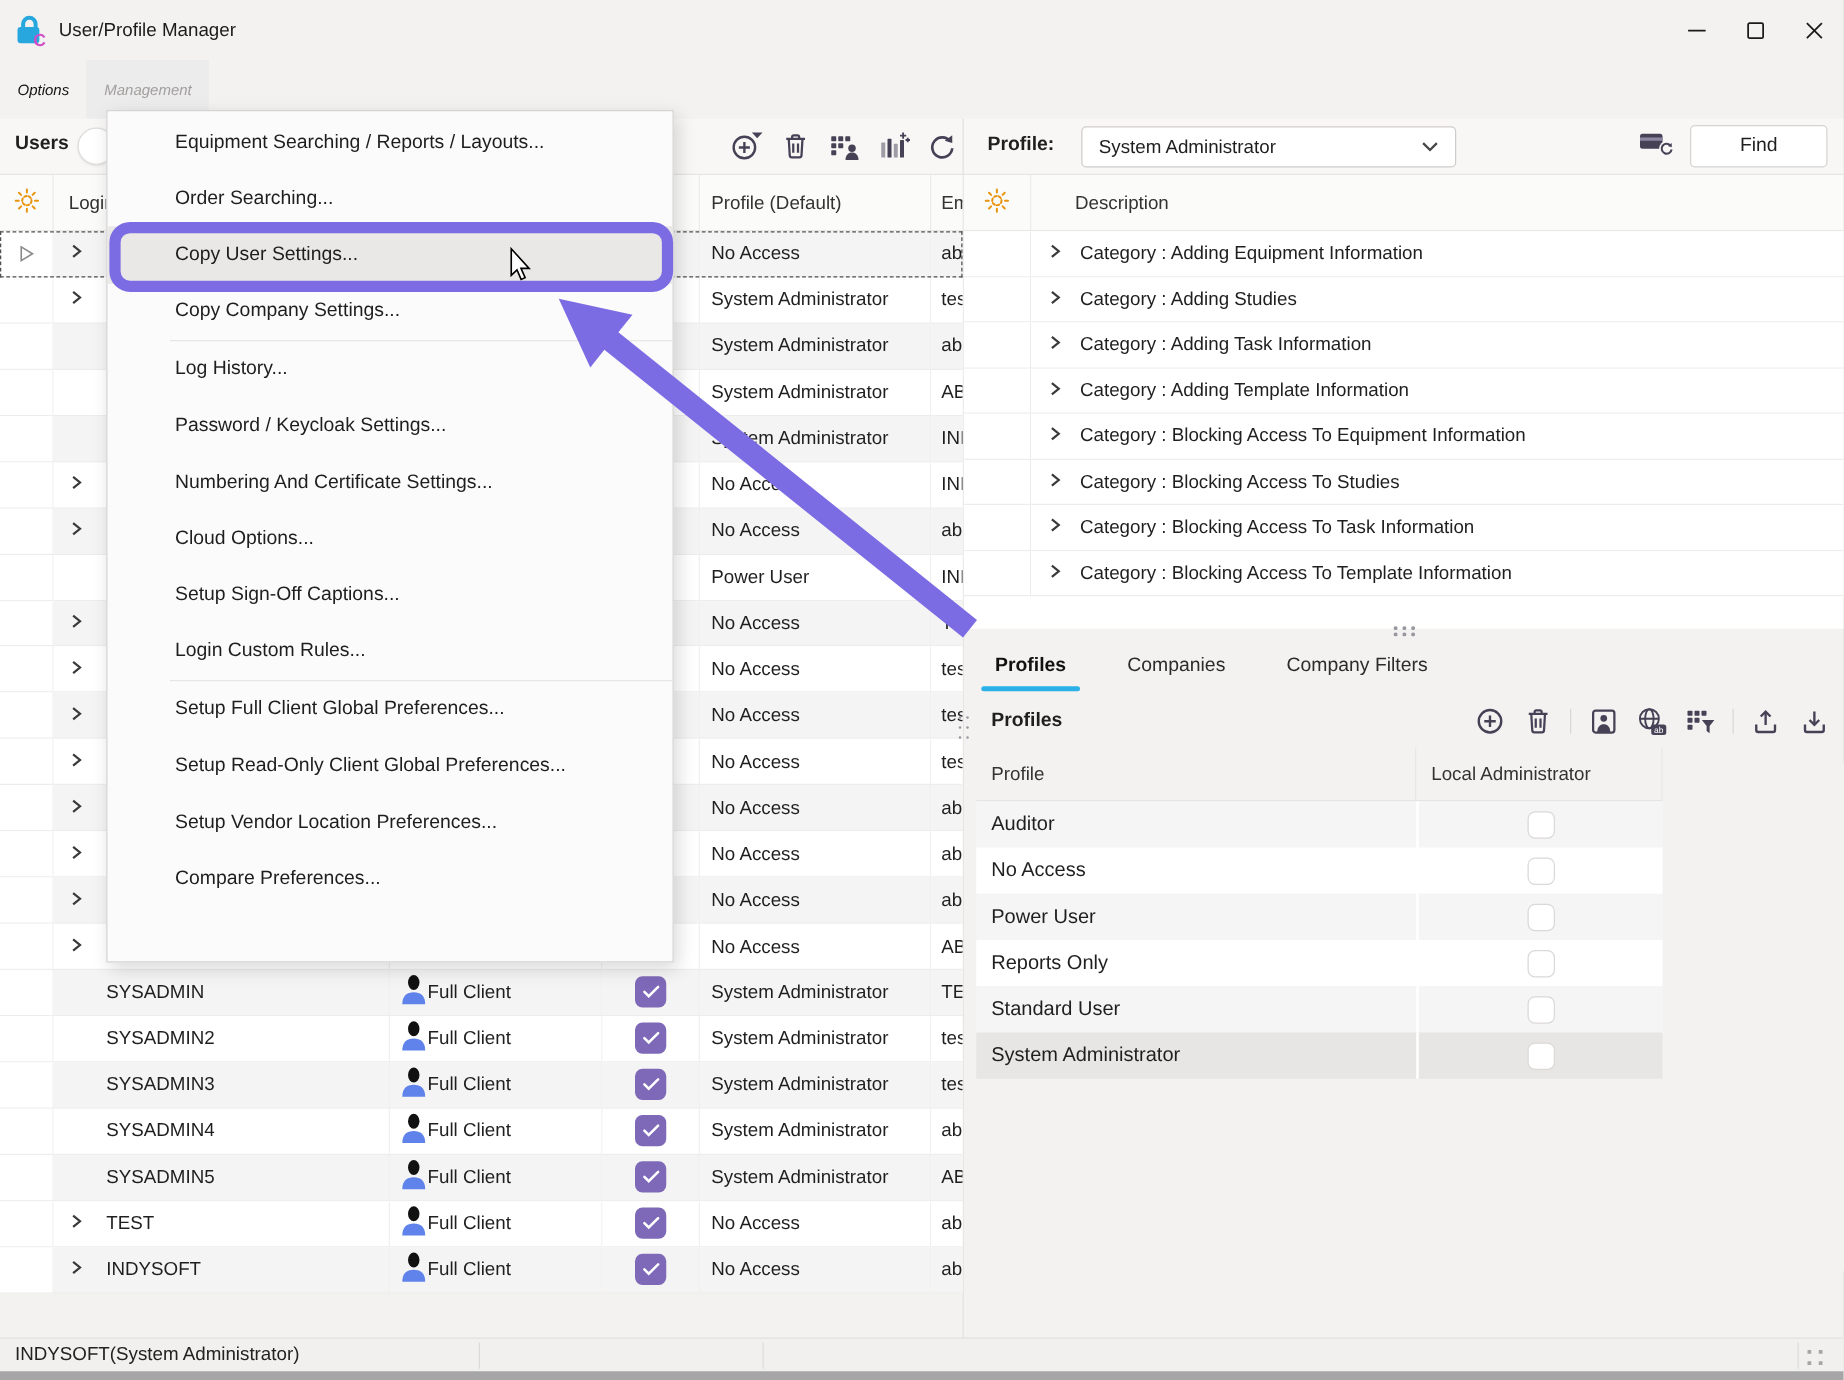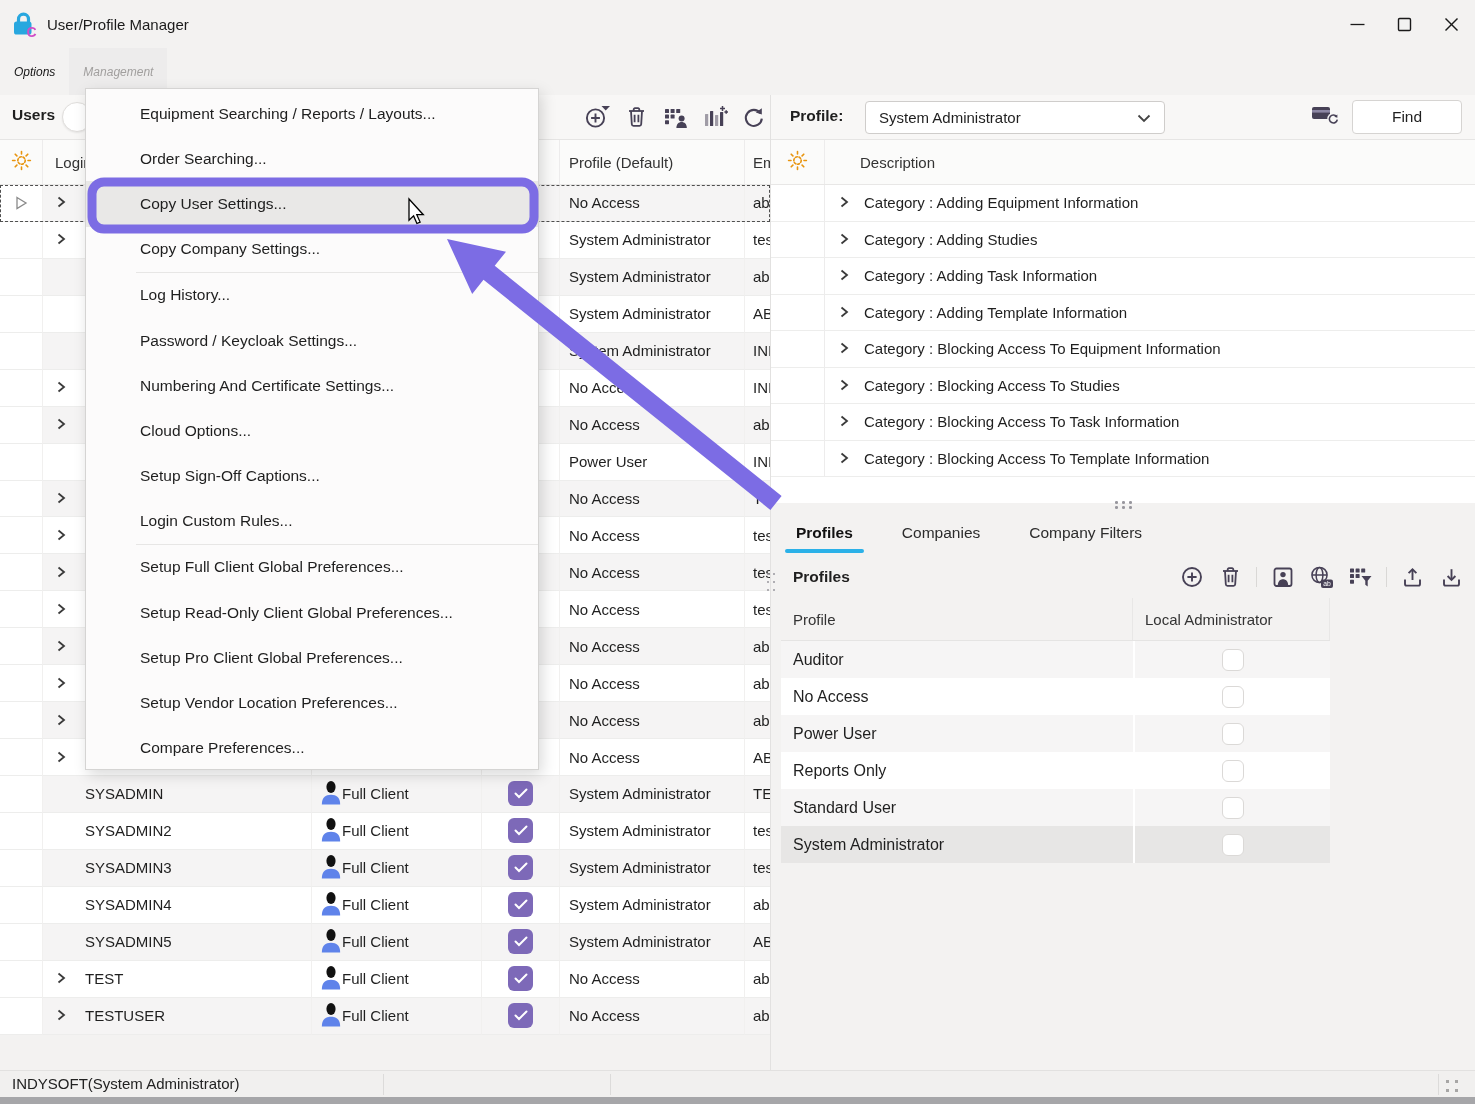--- a/index.html
+++ b/index.html
@@ -638,21 +638,21 @@
         </div>
         <div class="cell c-profile">No Access</div>
         <div class="cell c-email">ab</div>
       </div>
       <div class="urow" style="--rb: #f5f4f4;">
         <div class="cell c-marker"></div>
         <div class="cell c-login">
           <span><svg width="12" height="12" viewBox="0 0 12 12">
               <polyline points="3.5,1.5 9,6 3.5,10.5" fill="none" stroke="#3a3a3a" stroke-width="1.8"></polyline>
             </svg></span>
-          <span class="name-gap">TESTUSER</span>
+          <span class="name-gap">INDYSOFT</span>
         </div>
         <div class="cell c-client">
           <span><svg width="22" height="25" viewBox="0 0 24 26">
               <ellipse cx="12" cy="7" rx="5" ry="6.5" fill="#111"></ellipse>
               <path d="M2 26 C2 18.5 6 15.5 12 15.5 C18 15.5 22 18.5 22 26 Z" fill="#5f83ea"></path>
             </svg></span>
           <span class="client-gap">Full Client</span>
         </div>
         <div class="cell c-enabled">
           <span class="cb-checked">
@@ -892,21 +892,20 @@
       <div class="menu-sep"></div>
       <div class="menu-item">Log History...</div>
       <div class="menu-item">Password / Keycloak Settings...</div>
       <div class="menu-item">Numbering And Certificate Settings...</div>
       <div class="menu-item">Cloud Options...</div>
       <div class="menu-item">Setup Sign-Off Captions...</div>
       <div class="menu-item">Login Custom Rules...</div>
       <div class="menu-sep"></div>
       <div class="menu-item">Setup Full Client Global Preferences...</div>
       <div class="menu-item">Setup Read-Only Client Global Preferences...</div>
-      <div class="menu-item">Setup Pro Client Global Preferences...</div>
       <div class="menu-item">Setup Vendor Location Preferences...</div>
       <div class="menu-item">Compare Preferences...</div>
     </div>
 
   <svg class="overlay" viewBox="0 0 1475 1104">
     <rect x="92" y="182" width="442" height="47" rx="12" fill="none" stroke="#7c6ce4" stroke-width="9"></rect>
     <polygon fill="#7c6ce4" points="447,239 506,251.7 494.7,265.8 781.6,496 770.4,510 483.5,279.8 472.2,293.9"></polygon>
     <polygon fill="#ffffff" stroke="#000000" stroke-width="1.3" points="409,199 409,220.3 413.6,215.9 416.9,223.5 420.1,222.1 416.8,214.7 423.3,214.7"></polygon>
   </svg>
 </div>

